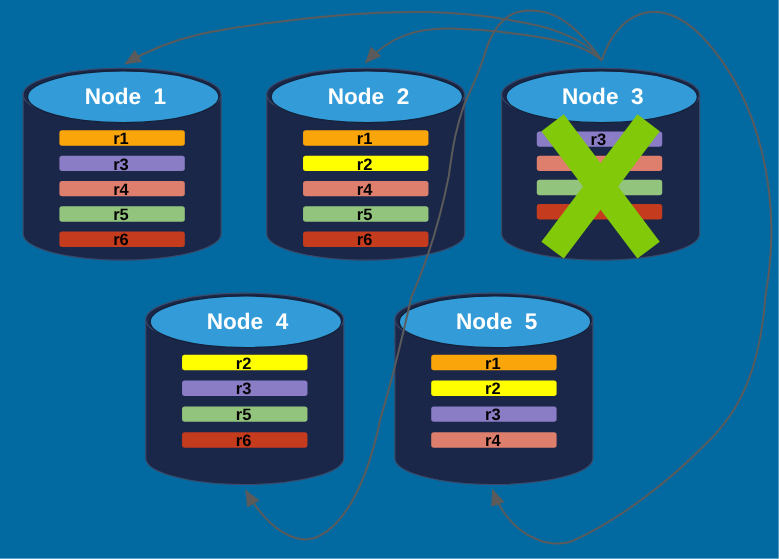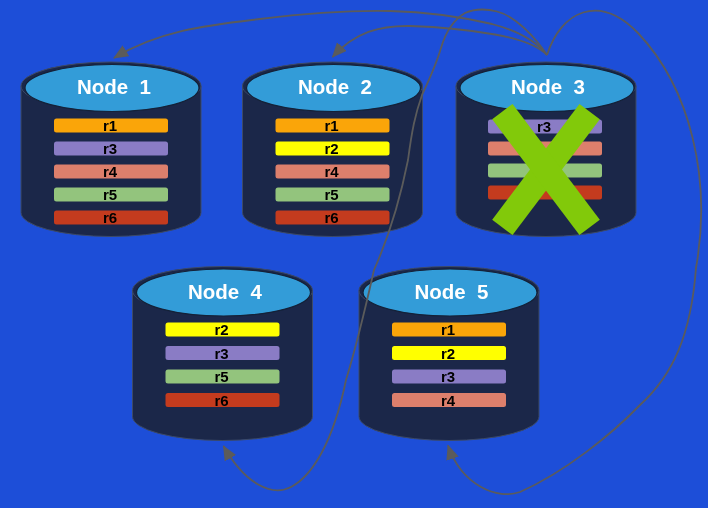--- a/index.html
+++ b/index.html
@@ -1,16 +1,16 @@
 <!DOCTYPE html>
 <html><head>
 <meta charset="utf-8">
 <style>
 html,body{margin:0;padding:0;background:#ffffff;}
-#stage{position:relative;width:708px;height:508px;background:#1d4ed8;overflow:hidden;}
+#stage{position:relative;width:708px;height:508px;background:#0369a1;overflow:hidden;}
 text{font-family:"Liberation Sans",sans-serif;}
 </style>
 </head>
 <body>
 <div id="stage">
 <svg width="708" height="508" viewBox="0 0 708 508">
 <defs>
 <marker id="ah" markerUnits="userSpaceOnUse" markerWidth="17" markerHeight="14" refX="14" refY="6.5" orient="auto">
   <path d="M0,0 L15,6.5 L0,13 z" fill="#5b5b5b"></path>
 </marker>

